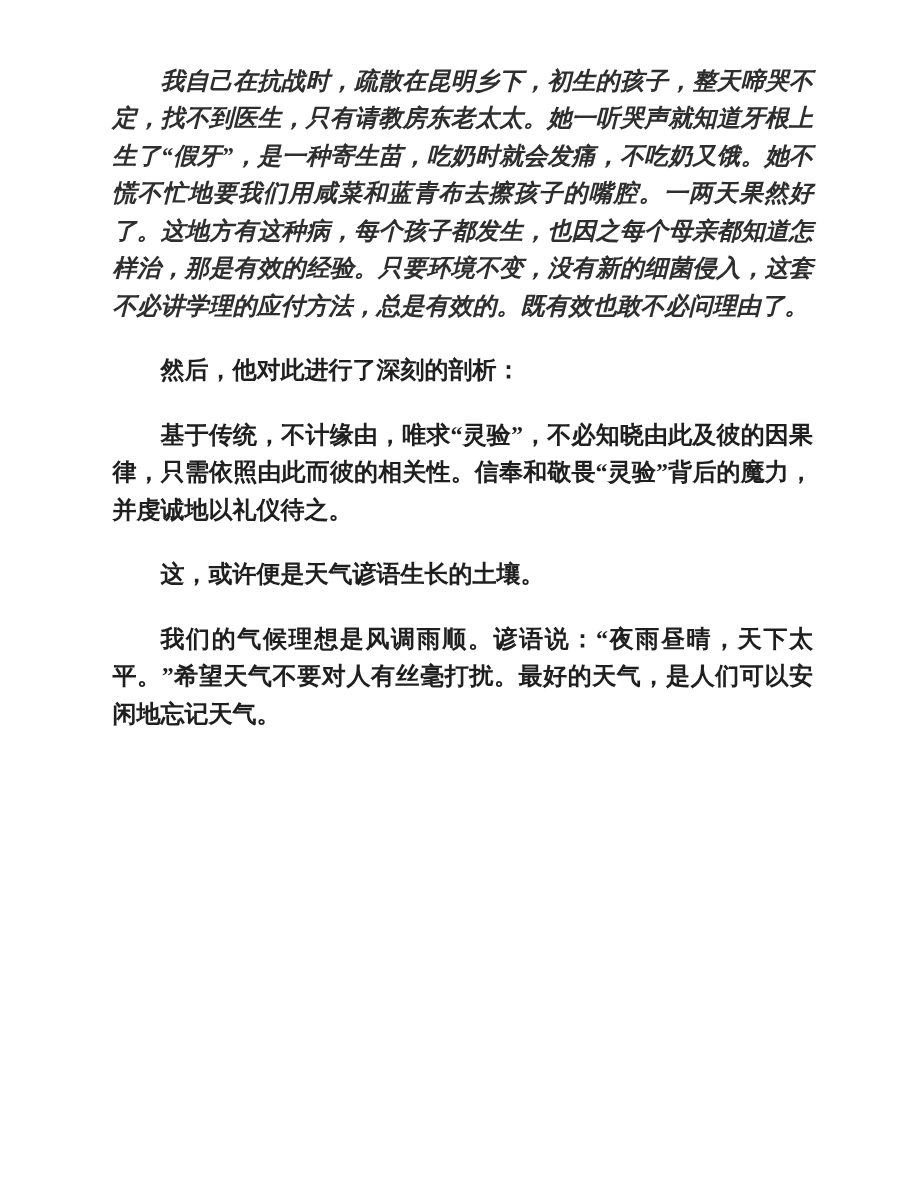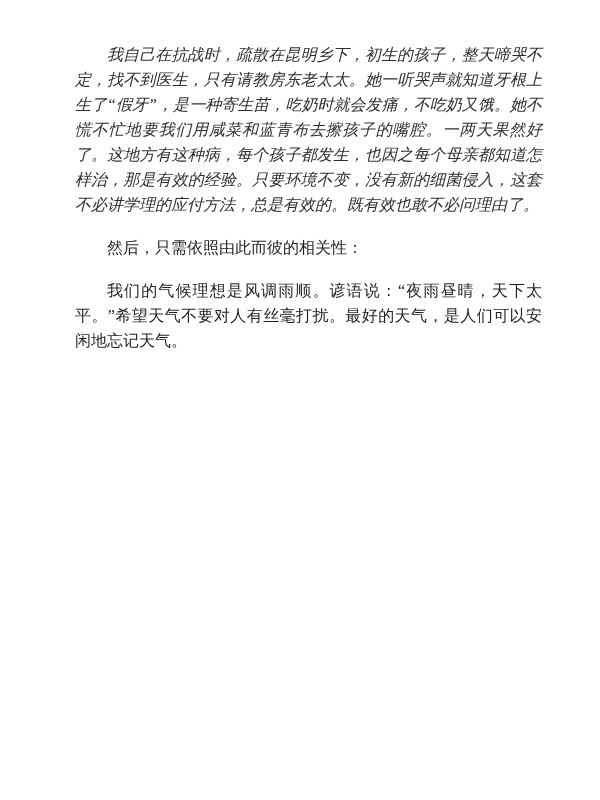--- a/index.html
+++ b/index.html
@@ -22,38 +22,41 @@
   .para {
     margin: 0 0 18px 0;
     font-size: 16px;
     line-height: 25px;
     color: #262626;
     text-align: justify;
     text-justify: inter-ideograph;
     text-indent: 2em;
     font-family: "Liberation Serif", "DejaVu Serif", serif;
     word-break: break-all;
+    font-weight: bold;
   }
   
   .para[data-font="kaiti"] {
     font-style: italic;
     color: #2e2e2e;
   }
   
   .para[data-font="songti"] {
     font-style: normal;
     color: #1f1f1f;
   }
 </style>
 </head>
 <body>
 
 <div class="page">
   <p class="para" data-font="kaiti">我自己在抗战时，疏散在昆明乡下，初生的孩子，整天啼哭不定，找不到医生，只有请教房东老太太。她一听哭声就知道牙根上生了“假牙”，是一种寄生苗，吃奶时就会发痛，不吃奶又饿。她不慌不忙地要我们用咸菜和蓝青布去擦孩子的嘴腔。一两天果然好了。这地方有这种病，每个孩子都发生，也因之每个母亲都知道怎样治，那是有效的经验。只要环境不变，没有新的细菌侵入，这套不必讲学理的应付方法，总是有效的。既有效也敢不必问理由了。</p>
 
-  <p class="para" data-font="songti">然后，只需依照由此而彼的相关性：</p>
+  <p class="para" data-font="songti">然后，他对此进行了深刻的剖析：</p>
 
 
 
+  <p class="para" data-font="songti">基于传统，不计缘由，唯求“灵验”，不必知晓由此及彼的因果律，只需依照由此而彼的相关性。信奉和敬畏“灵验”背后的魔力，并虔诚地以礼仪待之。</p>
 
+  <p class="para" data-font="songti">这，或许便是天气谚语生长的土壤。</p>
 
   <p class="para" data-font="songti">我们的气候理想是风调雨顺。谚语说：“夜雨昼晴，天下太平。”希望天气不要对人有丝毫打扰。最好的天气，是人们可以安闲地忘记天气。</p>
 </div>
 
 </body></html>

